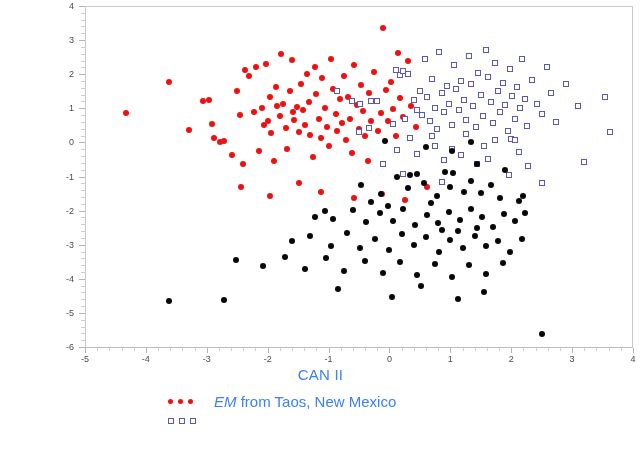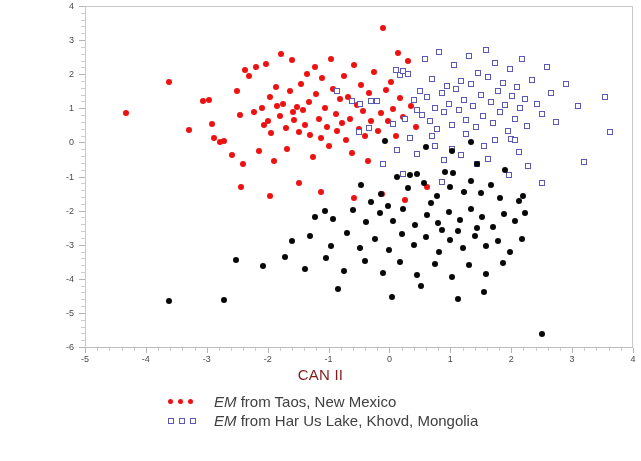--- a/index.html
+++ b/index.html
@@ -87,21 +87,21 @@
   }
 
   
   #xlabel {
     position: absolute;
     left: 0;
     top: 366px;
     width: 641px;
     text-align: center;
     font-size: 15px;
-    color: #7f1d1d;
+    color: #3b82f6;
     letter-spacing: 0.2px;
   }
   #ylabel {
     position: absolute;
     left: 2px;
     top: 143px;
     width: 80px;
     text-align: left;
     font-size: 15px;
     color: #111111;
@@ -163,21 +163,21 @@
     background: #080808;
   }
   .lm-blue {
     width: 6px; height: 6px;
     border: 1.2px solid #5a5ab4;
     background: #ffffff;
     box-sizing: border-box;
   }
   .legend-text {
     font-size: 15px;
-    color: #404040;
+    color: #3b82f6;
     white-space: nowrap;
   }
   .legend-text .sp {
     font-style: italic;
   }
 </style>
 </head>
 <body>
 
 <div id="figure">
@@ -600,17 +600,16 @@
           <span class="lm-red"></span>
         </div>
         <div class="legend-text"><span class="sp">EM</span><span> from Taos, New Mexico</span></div>
       </div>
       <div class="legend-row">
         <div class="legend-markers">
           <span class="lm-blue"></span>
           <span class="lm-blue"></span>
           <span class="lm-blue"></span>
         </div>
-        <div class="legend-text"><span class="sp">EM</span><span> from Har Us Lake, Khovd, Mongolia</span></div>
       </div>
     </div>
 
 </div>
 
 </body></html>

